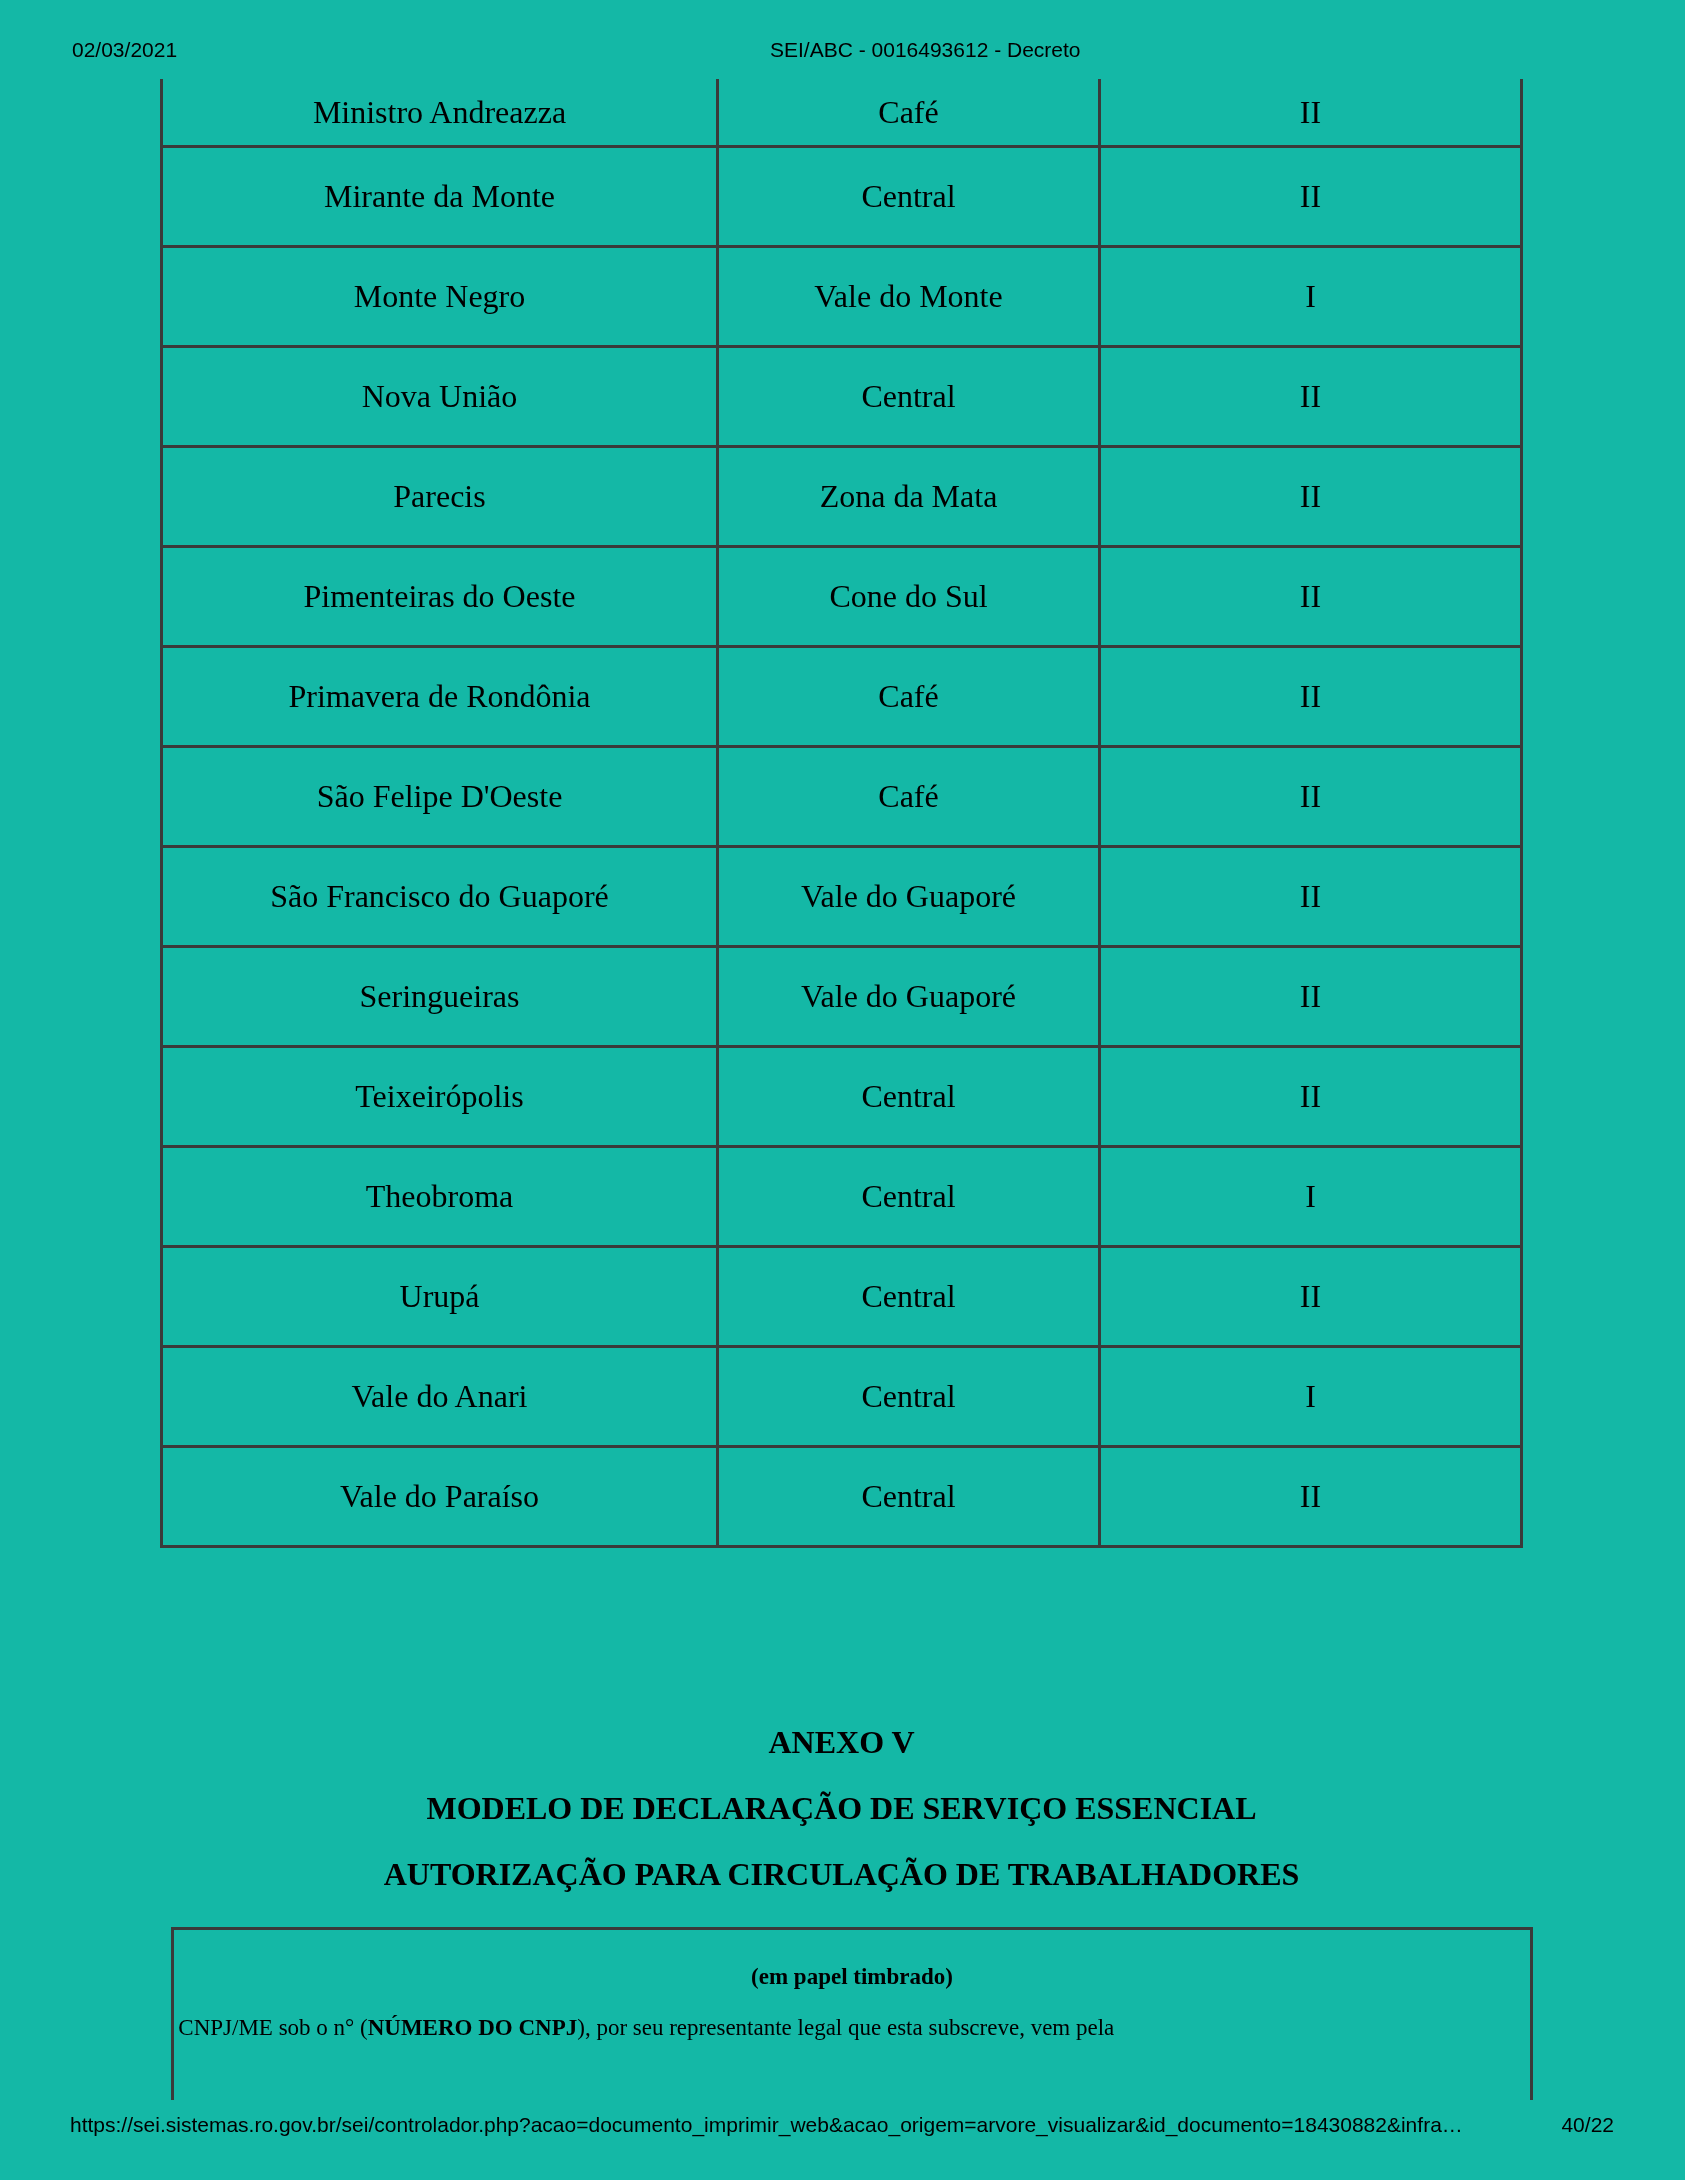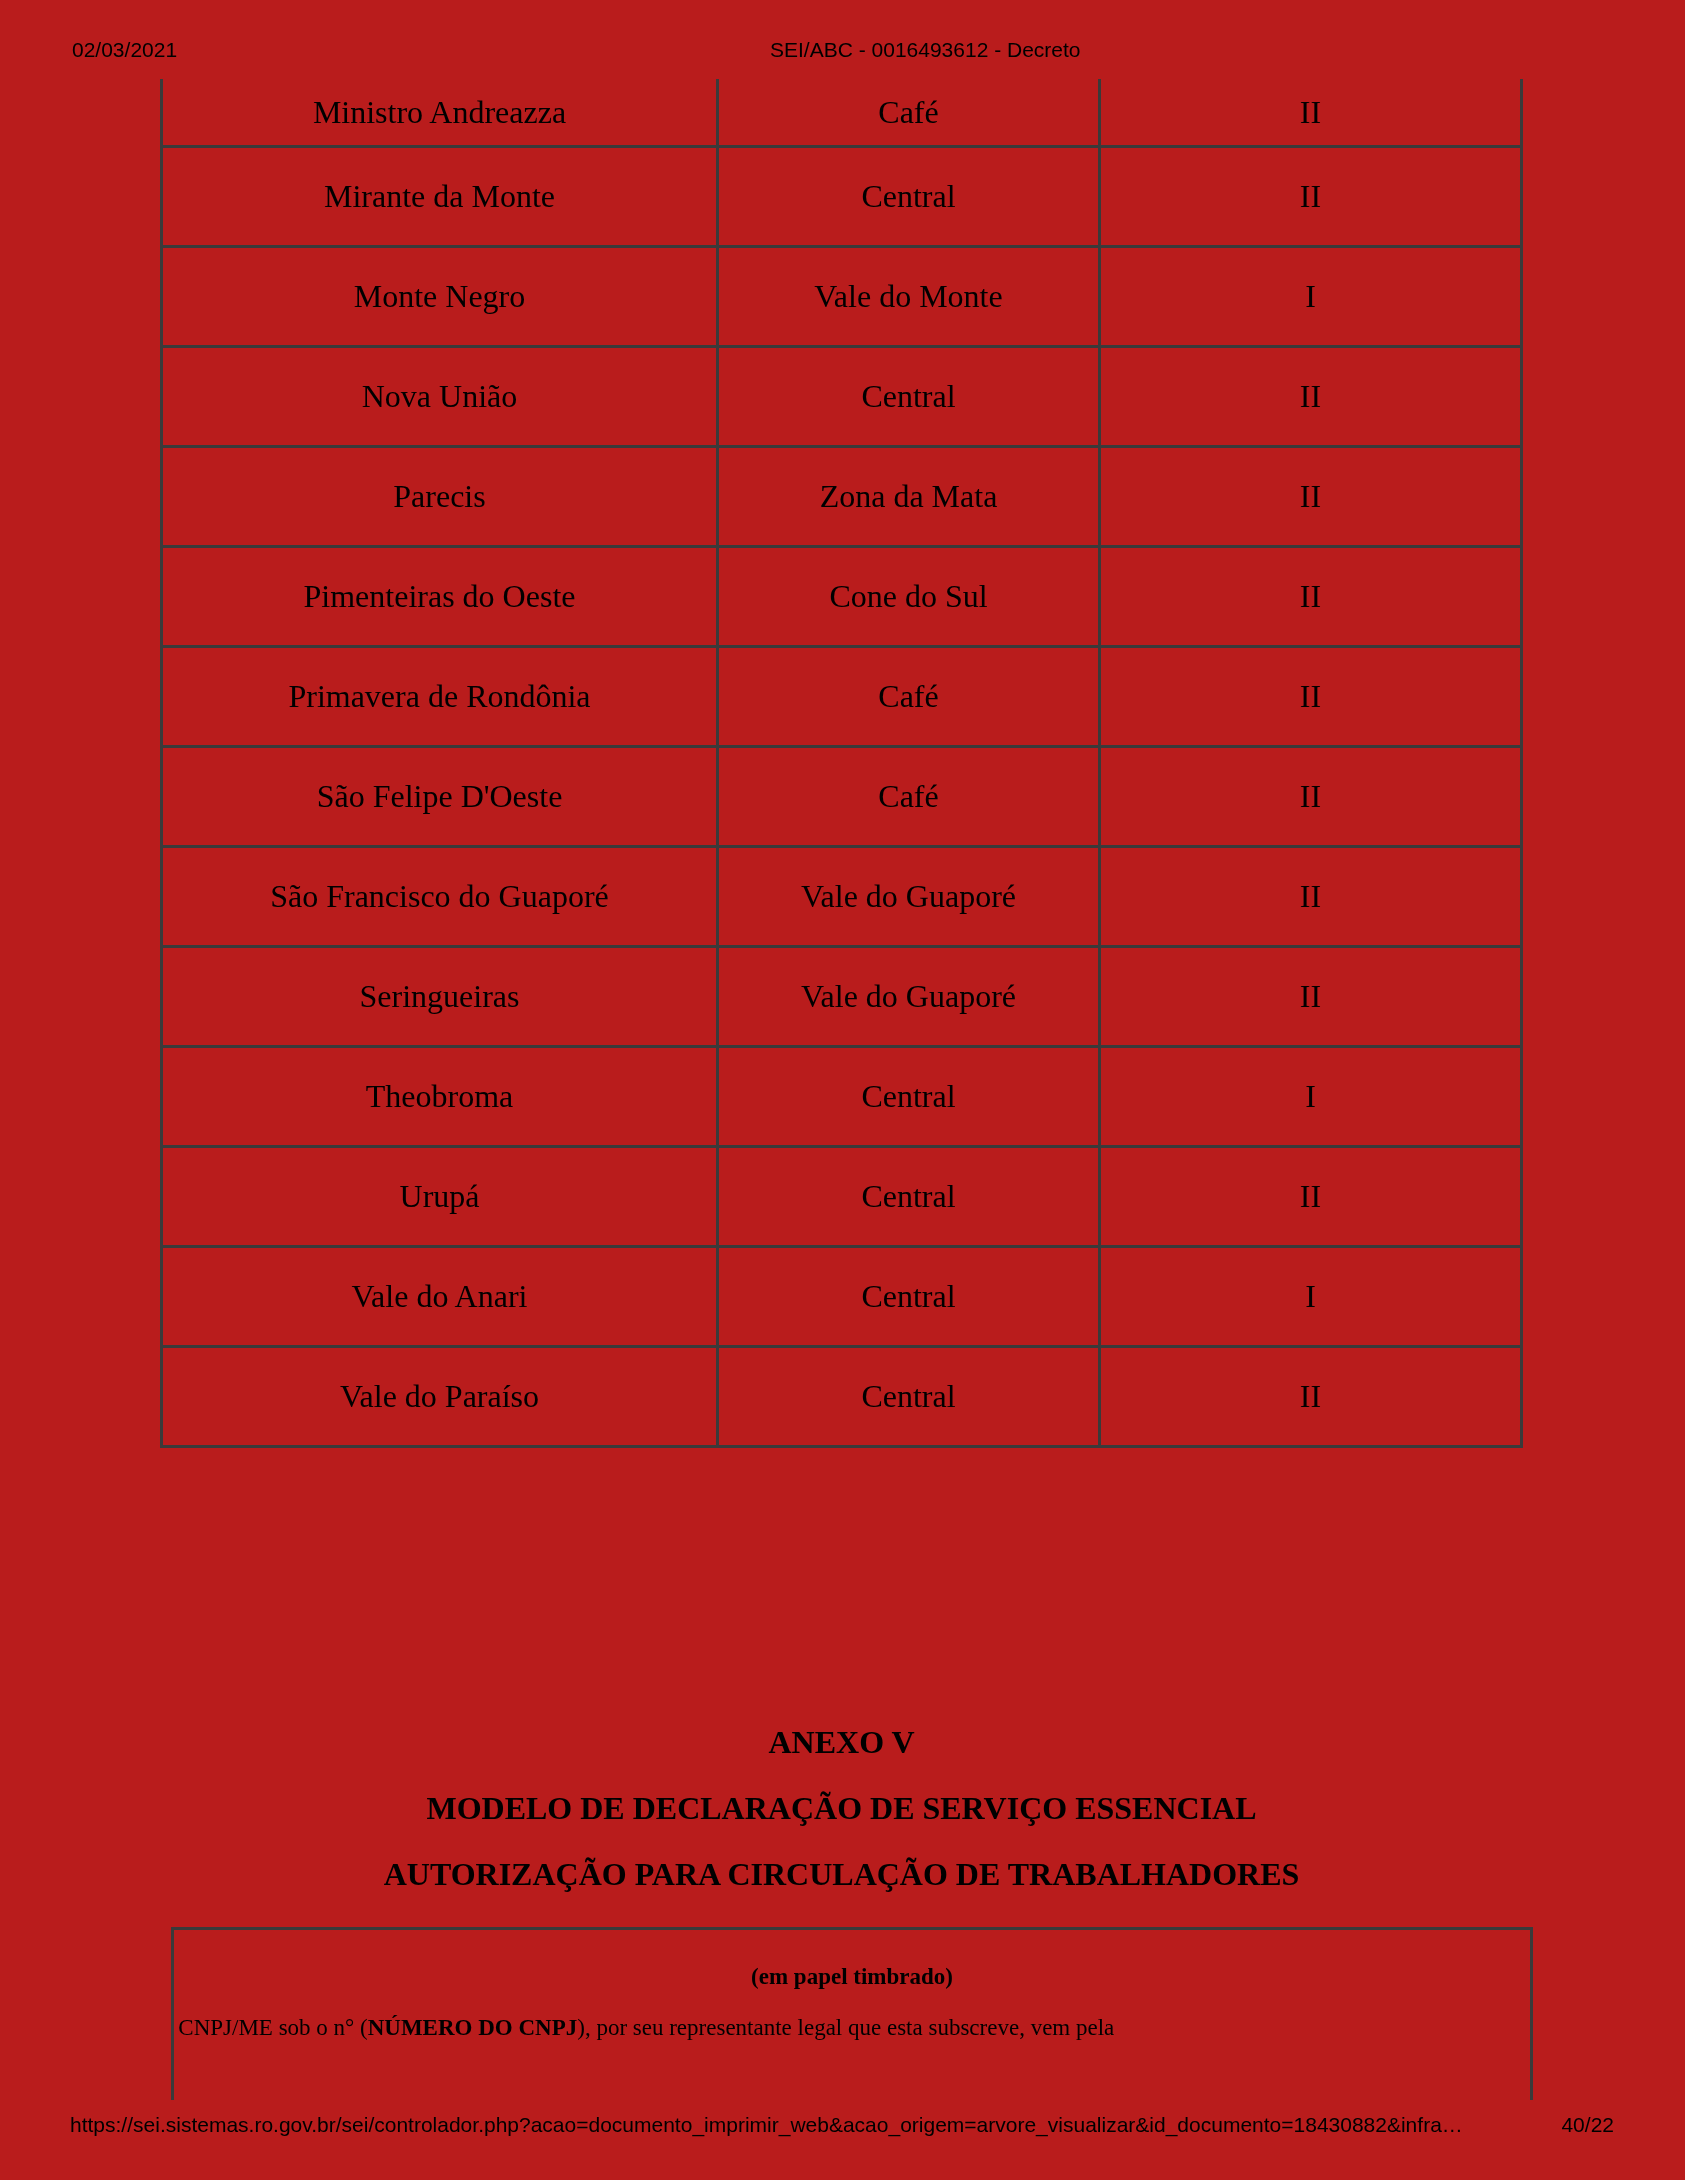--- a/index.html
+++ b/index.html
@@ -4,21 +4,21 @@
 <style>
   html, body {
     margin: 0;
     padding: 0;
     background: #ffffff;
   }
   .page {
     position: relative;
     width: 1686px;
     height: 2181px;
-    background: #b91c1c;
+    background: #14b8a6;
     color: #000000;
     font-family: "Liberation Serif", serif;
     overflow: hidden;
   }
   
   .printmeta {
     position: absolute;
     font-family: "Liberation Sans", sans-serif;
     font-size: 21px;
     line-height: 25.6px;
@@ -159,20 +159,25 @@
           <td>São Francisco do Guaporé</td>
           <td>Vale do Guaporé</td>
           <td>II</td>
         </tr>
         <tr class="row-normal">
           <td>Seringueiras</td>
           <td>Vale do Guaporé</td>
           <td>II</td>
         </tr>
         <tr class="row-normal">
+          <td>Teixeirópolis</td>
+          <td>Central</td>
+          <td>II</td>
+        </tr>
+        <tr class="row-normal">
           <td>Theobroma</td>
           <td>Central</td>
           <td>I</td>
         </tr>
         <tr class="row-normal">
           <td>Urupá</td>
           <td>Central</td>
           <td>II</td>
         </tr>
         <tr class="row-normal">

